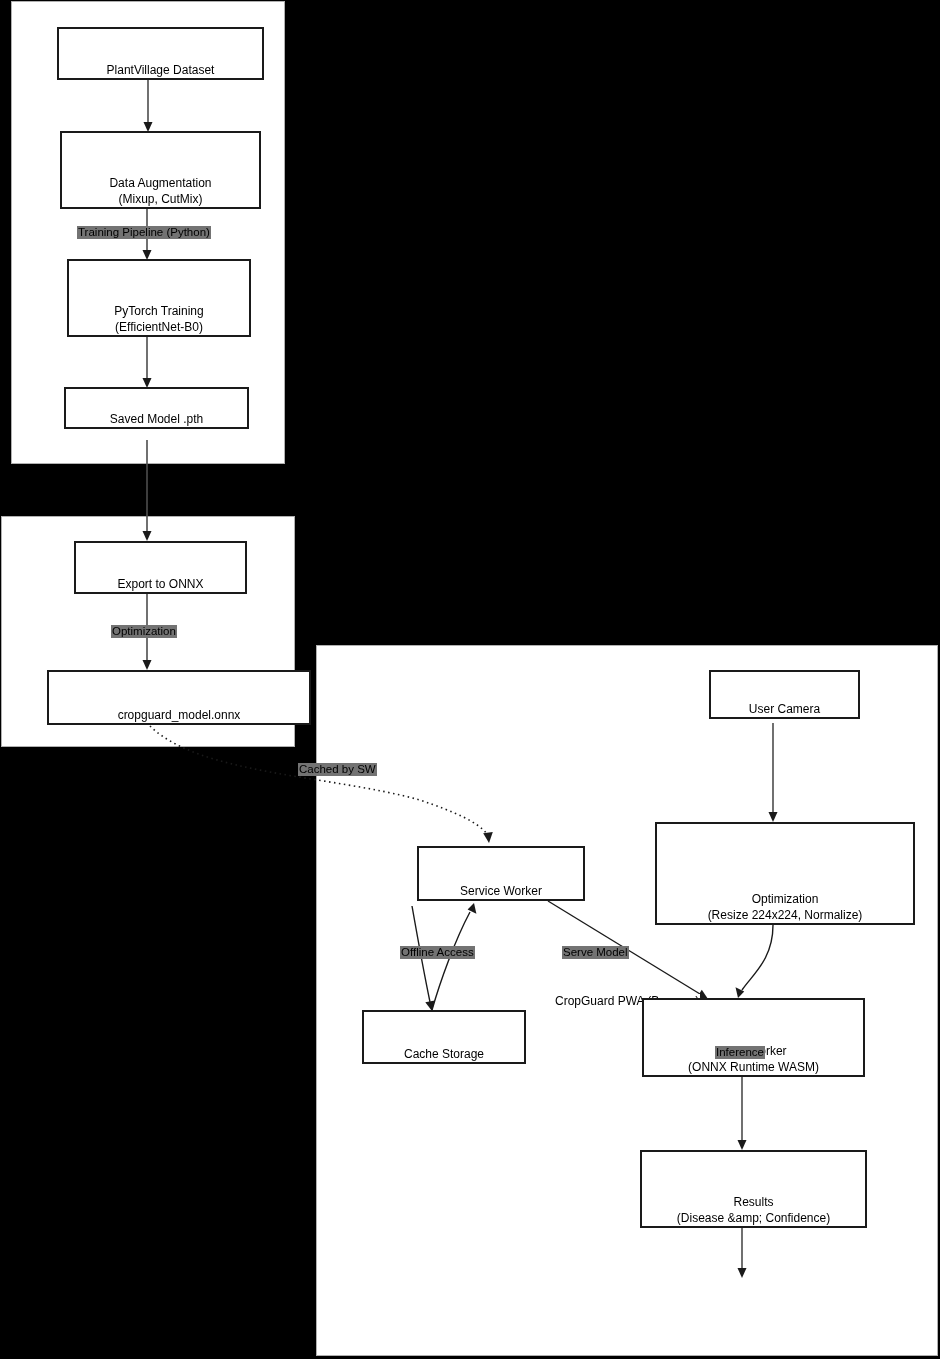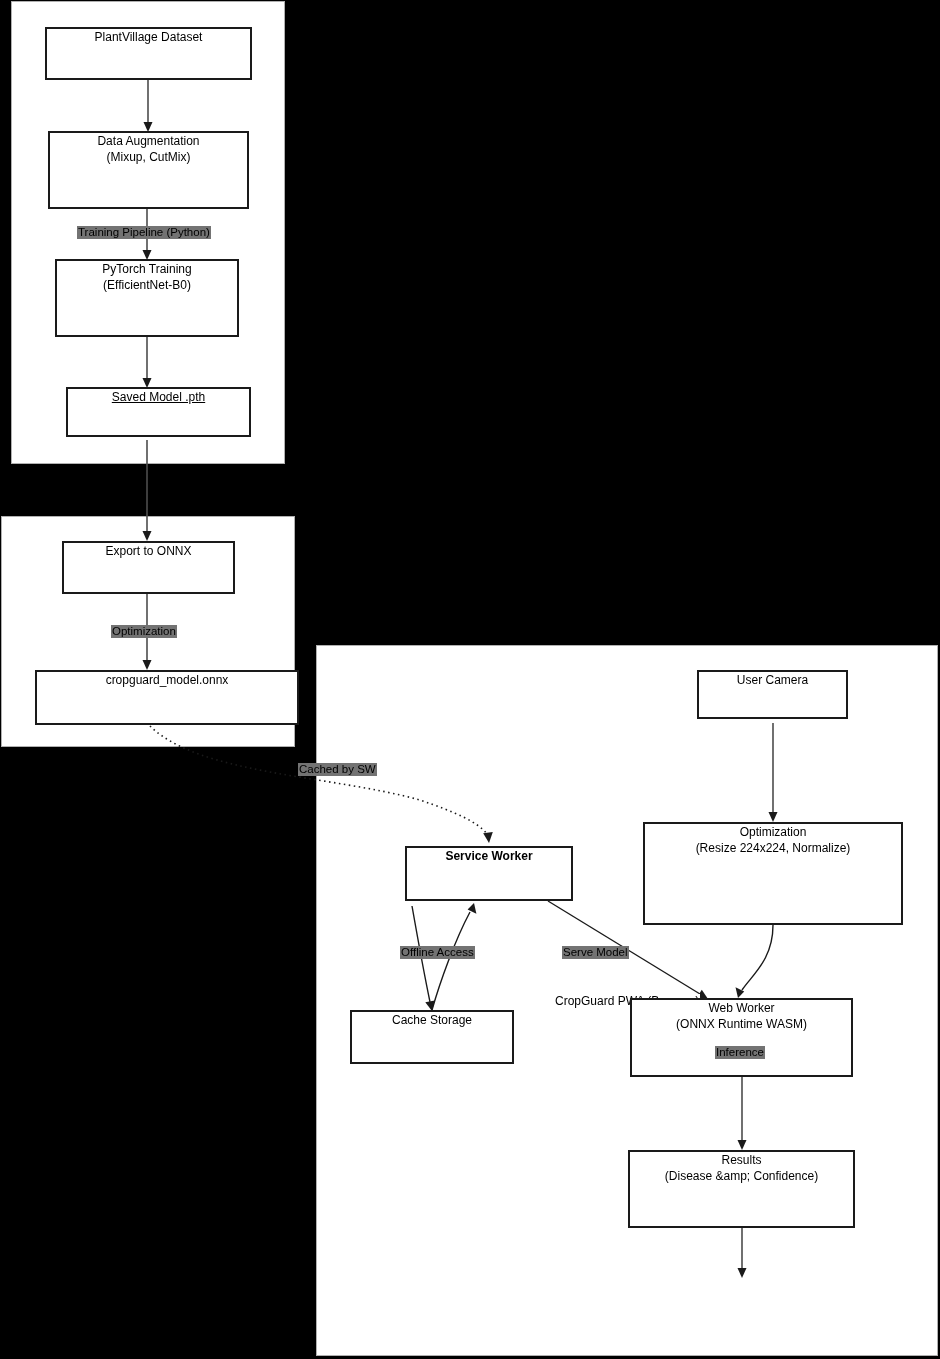--- a/index.html
+++ b/index.html
@@ -20,27 +20,28 @@
     background: #ffffff;
     border: 1px solid #b0b0b0;
     box-sizing: border-box;
   }
   .node {
     position: absolute;
     background: #ffffff;
     border: 2px solid #1a1a1a;
     box-sizing: border-box;
     display: flex;
-    align-items: flex-start;
+    align-items: flex-end;
     justify-content: center;
     text-align: center;
     color: #000000;
     font-size: 12px;
     line-height: 16px;
     z-index: 5;
+    margin-left: 12px;
   }
   .node .lbl {
     display: block;
     white-space: pre-line;
   }
   .edge-label {
     position: absolute;
     background: #737373;
     color: #000000;
     font-size: 11.5px;
@@ -144,42 +145,42 @@
   <div class="node" style="left:48px; top:131px; width:201px; height:78px;">
     <span class="lbl">Data Augmentation
 (Mixup, CutMix)</span>
   </div>
 
   <div class="node" style="left:55px; top:259px; width:184px; height:78px;">
     <span class="lbl">PyTorch Training
 (EfficientNet-B0)</span>
   </div>
 
-  <div class="node" style="left:66px; top:387px; width:185px; height:50px;text-decoration:underline;">
+  <div class="node" style="left:52px; top:387px; width:185px; height:42px;">
     <span class="lbl">Saved Model .pth</span>
   </div>
 
   <div class="node" style="left:62px; top:541px; width:173px; height:53px;">
     <span class="lbl">Export to ONNX</span>
   </div>
 
   <div class="node" style="left:35px; top:670px; width:264px; height:55px;">
     <span class="lbl">cropguard_model.onnx</span>
   </div>
 
   <div class="node" style="left:697px; top:670px; width:151px; height:49px;">
     <span class="lbl">User Camera</span>
   </div>
 
   <div class="node" style="left:643px; top:822px; width:260px; height:103px;">
     <span class="lbl">Optimization
 (Resize 224x224, Normalize)</span>
   </div>
 
-  <div class="node" style="left:405px; top:846px; width:168px; height:55px;font-weight:bold;">
+  <div class="node" style="left:405px; top:846px; width:168px; height:55px;">
     <span class="lbl">Service Worker</span>
   </div>
 
   <div class="node" style="left:350px; top:1010px; width:164px; height:54px;">
     <span class="lbl">Cache Storage</span>
   </div>
 
   <div class="node" style="left:630px; top:998px; width:223px; height:79px;">
     <span class="lbl">Web Worker
 (ONNX Runtime WASM)</span>

